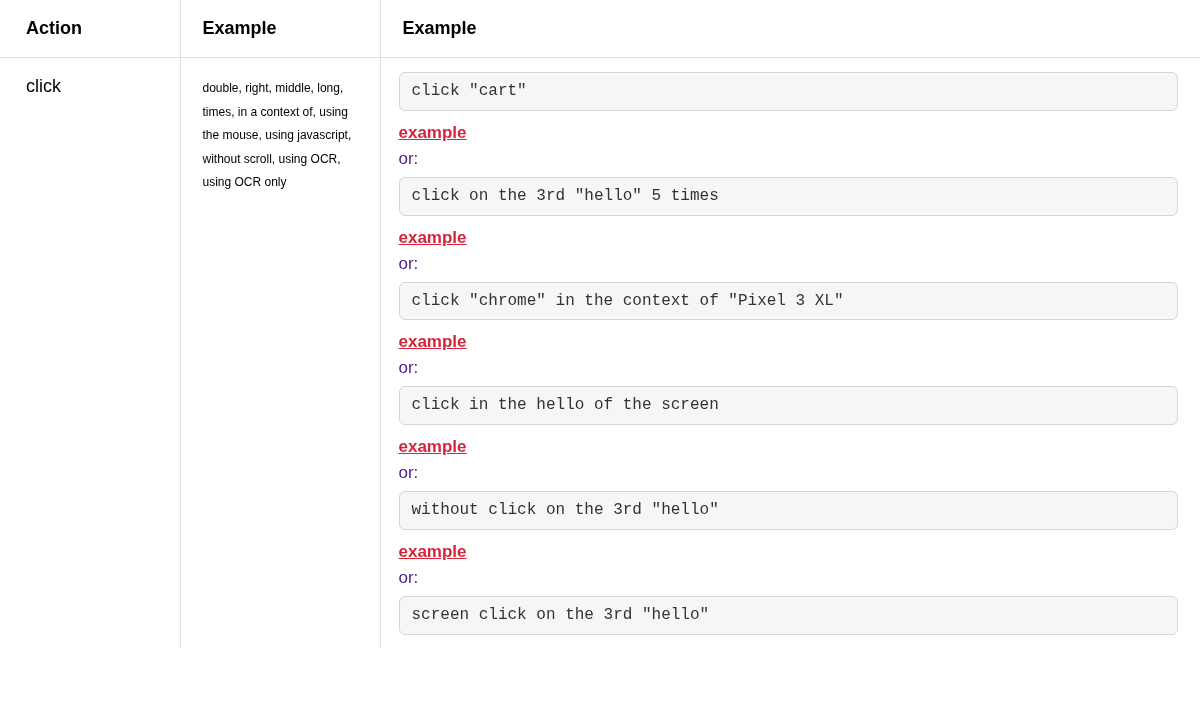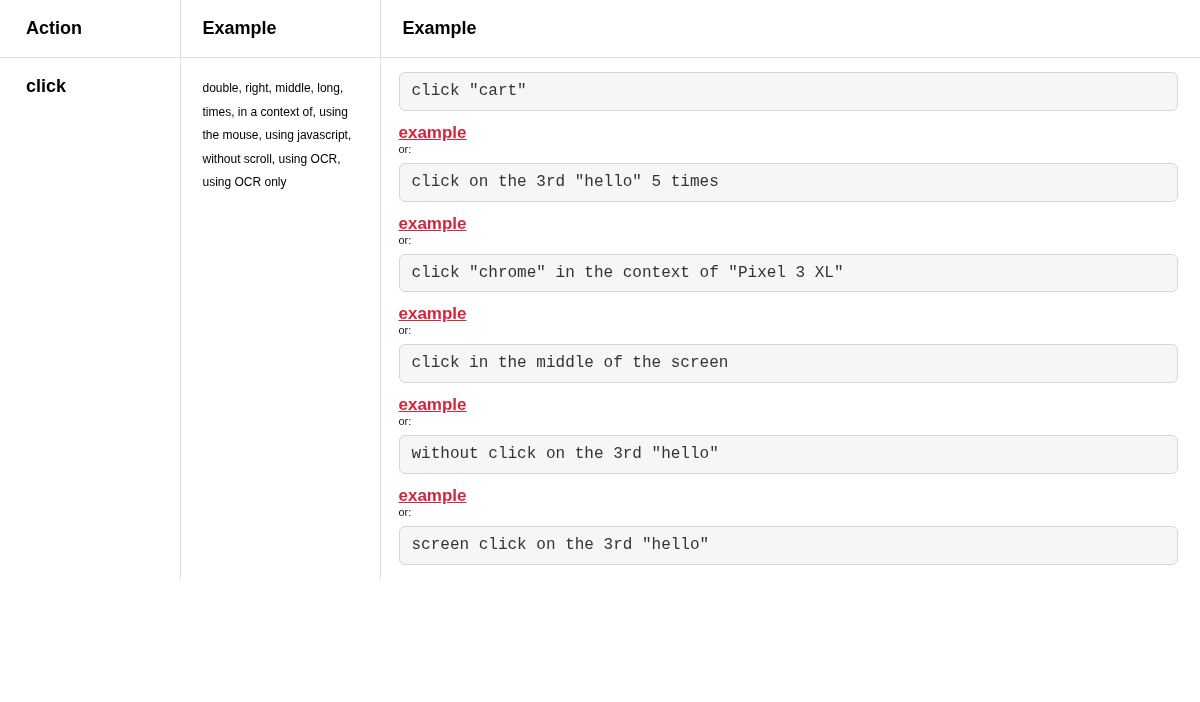--- a/index.html
+++ b/index.html
@@ -50,21 +50,21 @@
 
     .col-action {
       width: 180px;
     }
 
     .col-options {
       width: 200px;
     }
 
     .action-name {
-      font-weight: 700;
+      font-weight: 400;
       font-size: 18px;
     }
 
     .options-text {
       font-size: 12px;
       line-height: 1.8;
       font-weight: 400;
     }
 
     .example-cell {
@@ -90,23 +90,24 @@
       color: #d6243c;
       text-decoration: underline;
       font-size: 17px;
       font-weight: 600;
       margin-top: 12px;
       cursor: pointer;
     }
 
     .or-text {
       display: block;
+      margin-top: 6px;
       margin-bottom: 8px;
-      font-size: 11px;
-      color: #0f172a;
+      font-size: 17px;
+      color: #4c1d95;
     }
 
     .example-group {
       margin-bottom: 0;
     }
 
     .example-group + .example-group .code-block {
       margin-top: 0;
     }
   </style>
@@ -148,21 +149,21 @@
           <span class="or-text">or:</span>
         </div>
 
         <div class="example-group">
           <code class="code-block">click "chrome" in the context of "Pixel 3 XL"</code>
           <a class="example-link">example</a>
           <span class="or-text">or:</span>
         </div>
 
         <div class="example-group">
-          <code class="code-block">click in the middle of the screen</code>
+          <code class="code-block">click in the hello of the screen</code>
           <a class="example-link">example</a>
           <span class="or-text">or:</span>
         </div>
 
         <div class="example-group">
           <code class="code-block">without click on the 3rd "hello"</code>
           <a class="example-link">example</a>
           <span class="or-text">or:</span>
         </div>
 

